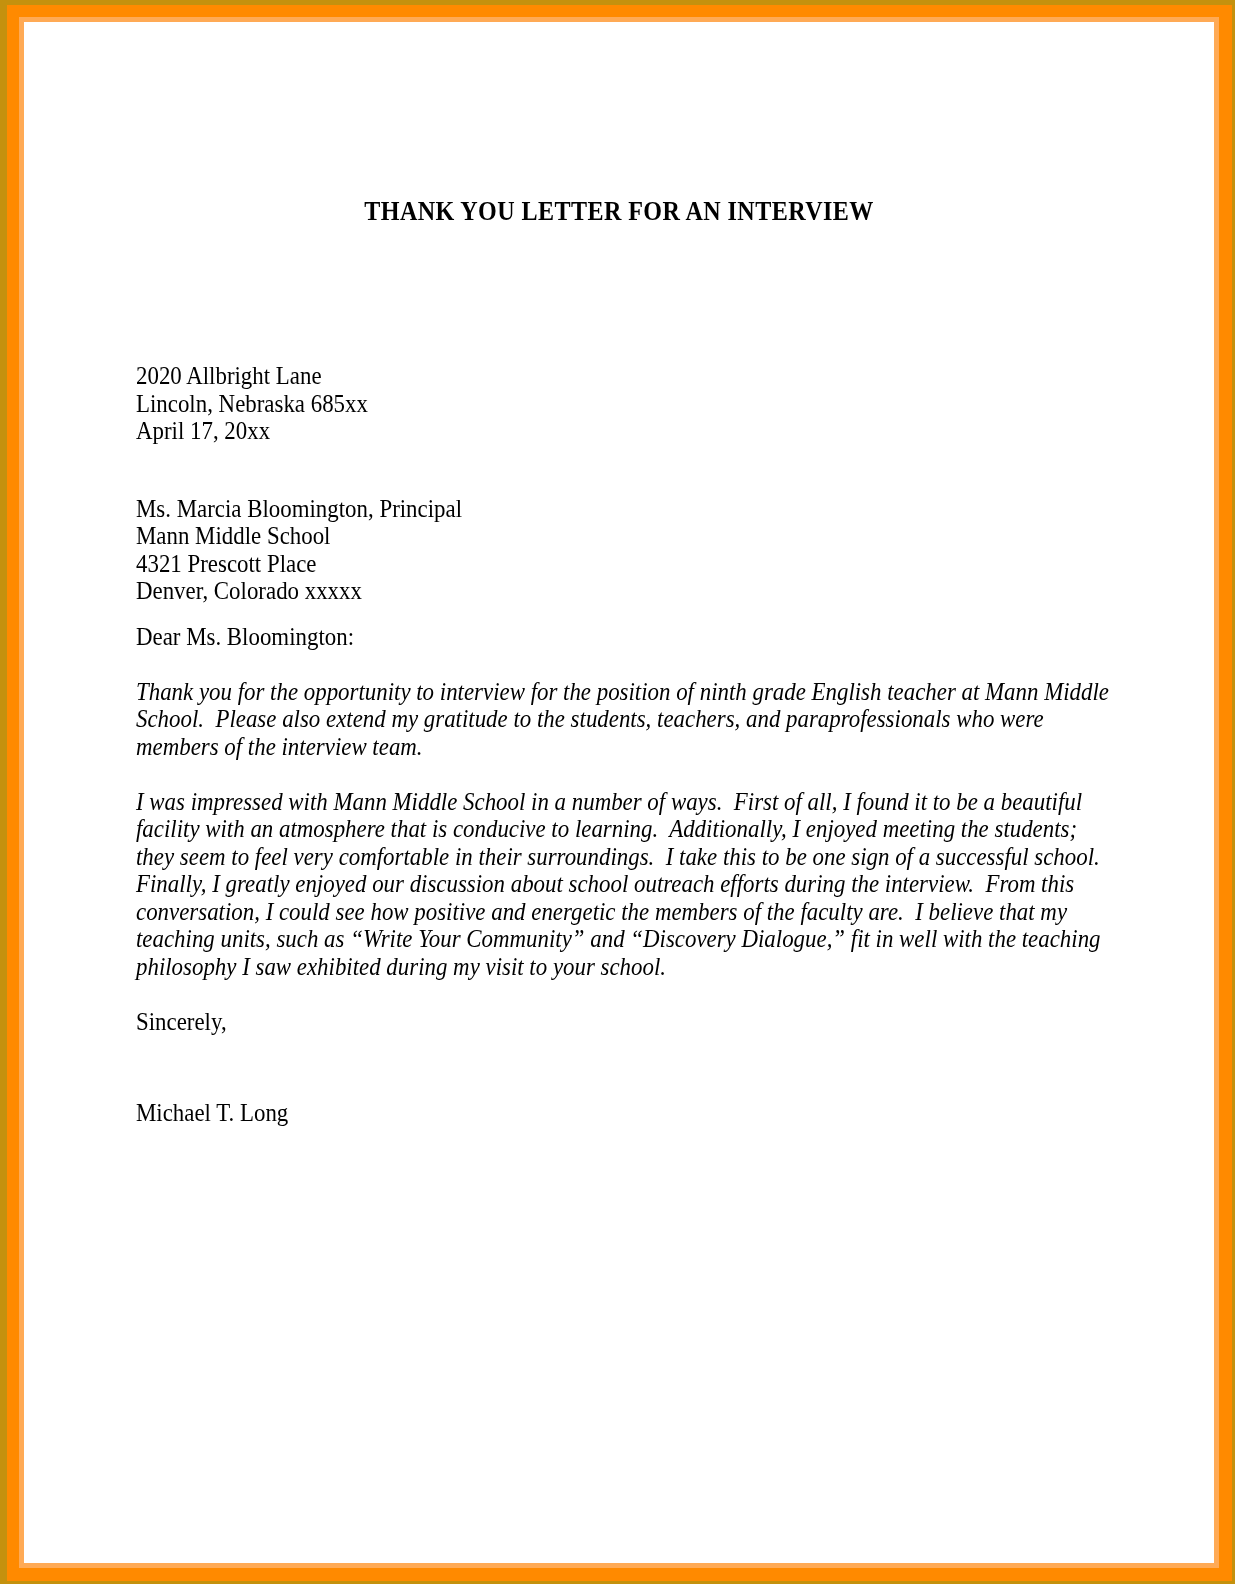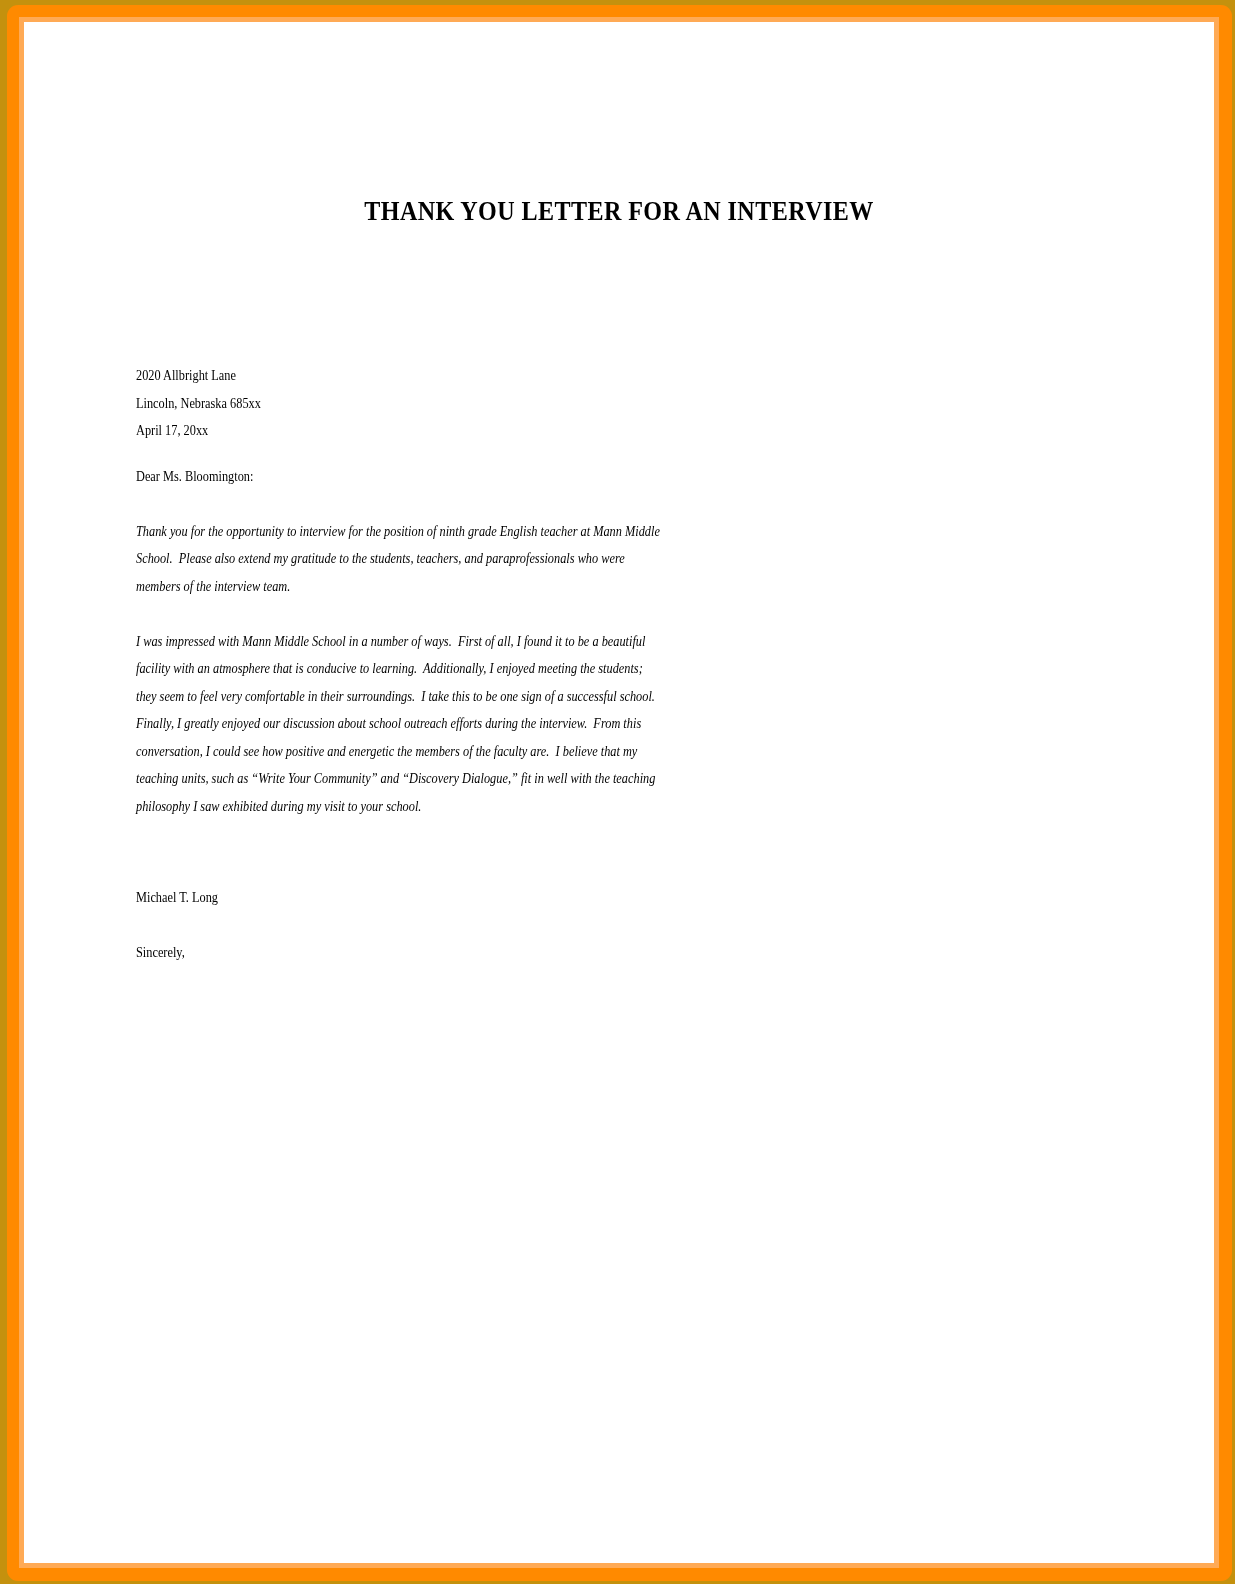--- a/index.html
+++ b/index.html
@@ -15,21 +15,20 @@
     box-sizing: border-box;
     background: #C4910E;
     padding: 5px 3px 3px 7px;
   }
   .frame-main {
     width: 100%;
     height: 100%;
     box-sizing: border-box;
     background: #FF8A00;
     padding: 12px 13px 13px 12px;
-    border-radius: 11px;
   }
   .frame-inner {
     width: 100%;
     height: 100%;
     box-sizing: border-box;
     background: #FFAA55;
     padding: 5px;
   }
   .page {
     width: 100%;
@@ -44,21 +43,21 @@
     font-size: 28px;
     line-height: 34px;
     font-weight: bold;
     text-align: center;
     letter-spacing: 0.5px;
     transform: scaleX(0.86);
   }
   .block {
     margin-left: 112px;
     margin-right: 40px;
-    font-size: 14px;
+    font-size: 26px;
     line-height: 27.5px;
   }
   .txt {
     white-space: pre;
     transform: scaleX(0.88);
     transform-origin: 0 0;
   }
   .sender    { margin-top: 134px; }
   .recipient { margin-top: 50px; }
   .salutation{ margin-top: 18px; }
@@ -75,20 +74,26 @@
       <div class="page">
 
         <h1 class="title">THANK YOU LETTER FOR AN INTERVIEW</h1>
 
         <div class="block sender">
           <div class="txt">2020 Allbright Lane</div>
           <div class="txt">Lincoln, Nebraska 685xx</div>
           <div class="txt">April 17, 20xx</div>
         </div>
 
+        <div class="block recipient">
+          <div class="txt">Ms. Marcia Bloomington, Principal</div>
+          <div class="txt">Mann Middle School</div>
+          <div class="txt">4321 Prescott Place</div>
+          <div class="txt">Denver, Colorado xxxxx</div>
+        </div>
 
         <div class="block salutation">
           <div class="txt">Dear Ms. Bloomington:</div>
         </div>
 
         <div class="block para">
           <div class="txt">Thank you for the opportunity to interview for the position of ninth grade English teacher at Mann Middle</div>
           <div class="txt">School.  Please also extend my gratitude to the students, teachers, and paraprofessionals who were</div>
           <div class="txt">members of the interview team.</div>
         </div>
@@ -97,24 +102,24 @@
           <div class="txt">I was impressed with Mann Middle School in a number of ways.  First of all, I found it to be a beautiful</div>
           <div class="txt">facility with an atmosphere that is conducive to learning.  Additionally, I enjoyed meeting the students;</div>
           <div class="txt">they seem to feel very comfortable in their surroundings.  I take this to be one sign of a successful school.</div>
           <div class="txt">Finally, I greatly enjoyed our discussion about school outreach efforts during the interview.  From this</div>
           <div class="txt">conversation, I could see how positive and energetic the members of the faculty are.  I believe that my</div>
           <div class="txt">teaching units, such as “Write Your Community” and “Discovery Dialogue,” fit in well with the teaching</div>
           <div class="txt">philosophy I saw exhibited during my visit to your school.</div>
         </div>
 
 
+        <div class="block closing">
+          <div class="txt">Sincerely,</div>
+        </div>
+
         <div class="block signature">
           <div class="txt">Michael T. Long</div>
-        </div>
-
-        <div class="block closing">
-          <div class="txt">Sincerely,</div>
         </div>
 
       </div>
     </div>
   </div>
 </div>
 
 </body></html>

